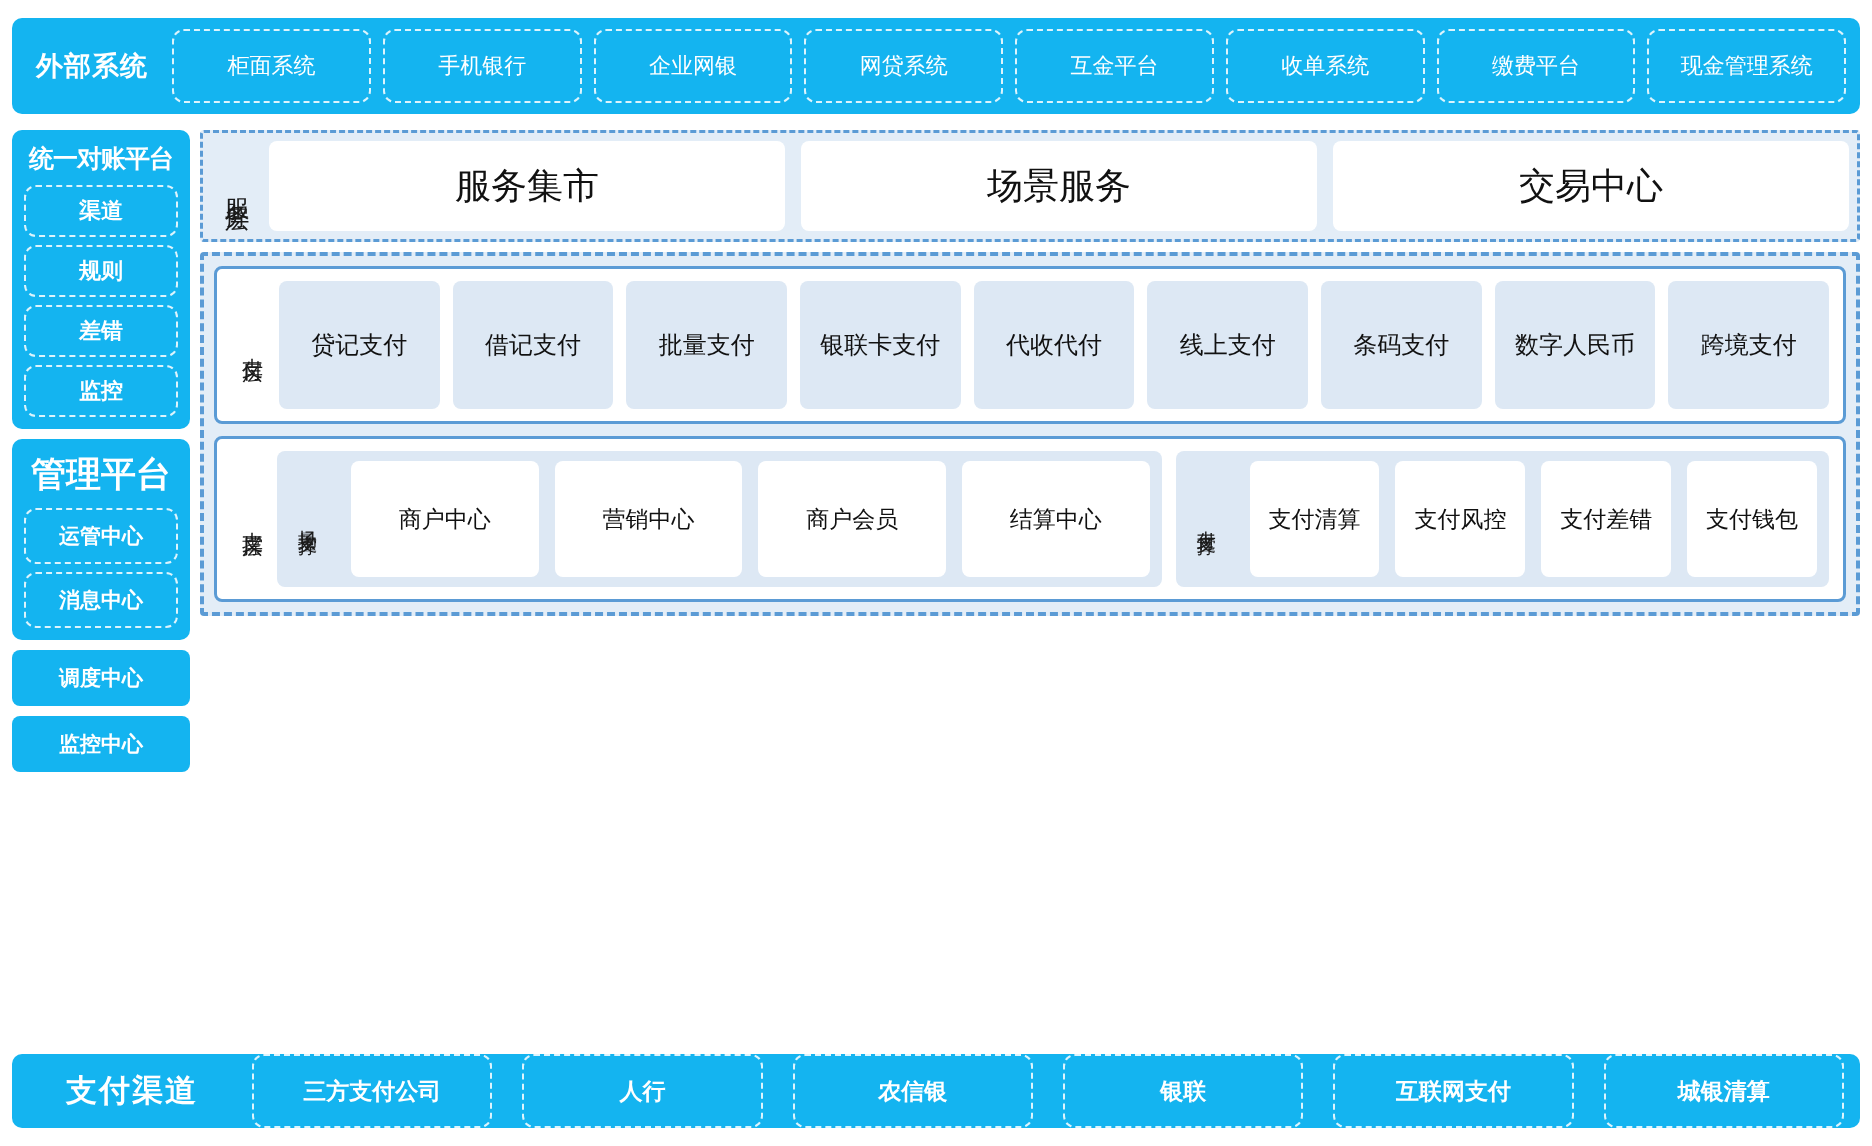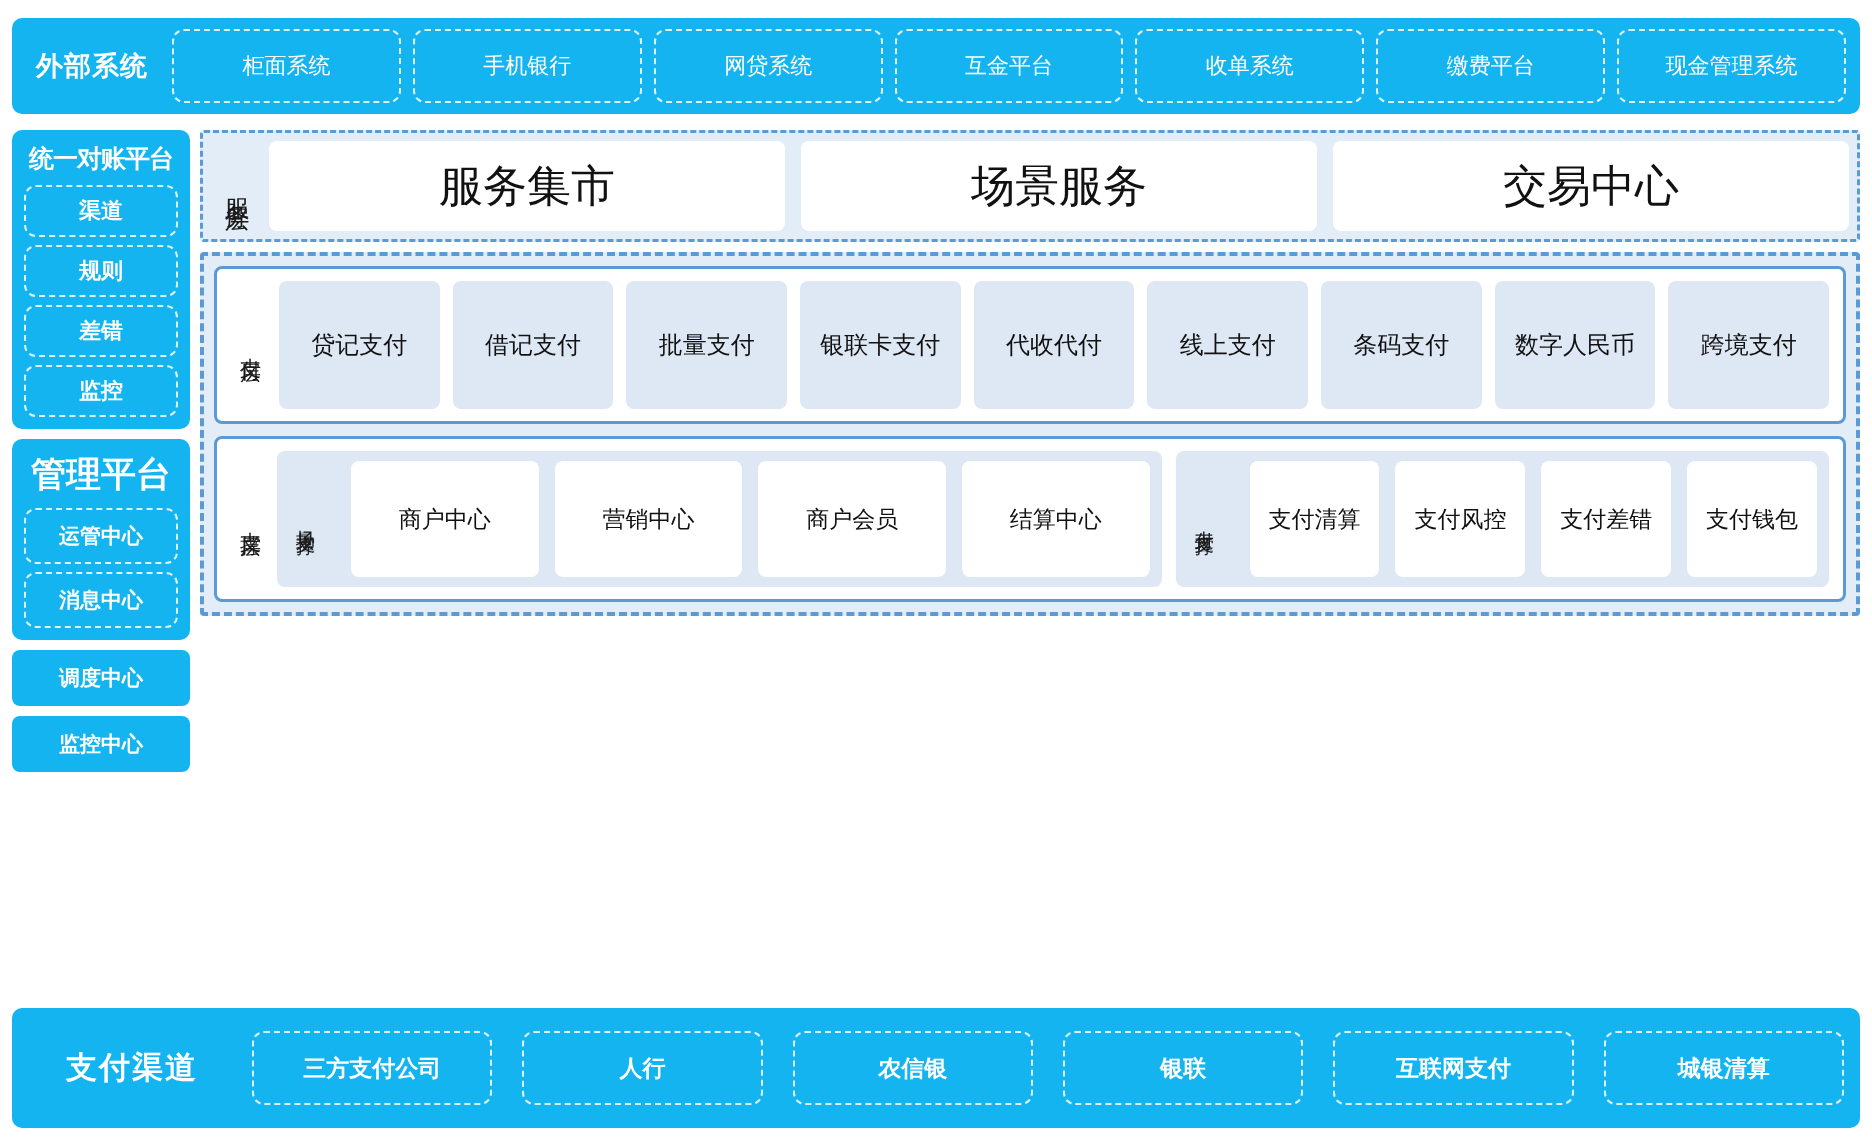--- a/index.html
+++ b/index.html
@@ -91,21 +91,21 @@
     border-radius: 4px;
     background: #e3edf7;
     padding: 8px;
     display: flex;
   }
   .outer-dashed {
     border: 4px dashed #5b9bd5;
     border-radius: 4px;
     background: #e3edf7;
     padding: 10px;
-    display: flex; flex-direction: column; gap: 12px;
+    display: flex; flex-direction: column; gap: 12px; font-family: Liberation Mono, monospace;
   }
 
   .layer-label {
     writing-mode: vertical-rl;
     text-orientation: upright;
     letter-spacing: 5px;
     font-size: 25px;
     color: #1a1a1a;
     display: flex; align-items: center; justify-content: center;
     flex: 0 0 52px;
@@ -113,21 +113,21 @@
   }
   .layer-label.small { font-size: 21px; letter-spacing: 3px; flex: 0 0 40px; }
   .layer-label.tiny { font-size: 19px; letter-spacing: 2px; flex: 0 0 34px; }
 
   
   #service-row { display: flex; align-items: stretch; width: 100%; gap: 6px; }
   #service-cards { display: flex; flex: 1; gap: 16px; }
   .svc-card {
     flex: 1; background: #fff; border-radius: 8px;
     display: flex; align-items: center; justify-content: center;
-    font-size: 44px; color: #111; height: 90px;
+    font-size: 36px; color: #111; height: 90px;
   }
 
   
   .inner-panel {
     background: #ffffff;
     border: 3px solid #5b9bd5;
     border-radius: 8px;
     padding: 12px 14px;
     display: flex; align-items: stretch; gap: 8px;
   }
@@ -168,38 +168,39 @@
   }
   #integration-cards { display: flex; flex: 1; gap: 16px; }
   .int-card {
     flex: 1; background: #fff; border-radius: 8px;
     display: flex; align-items: center; justify-content: center;
     font-size: 31px; color: #111; height: 86px;
   }
 
   
   #channel-bar {
-    height: 120px; margin-top: 5px;
+    height: 74px; margin-top: 5px;
     padding: 0 16px 0 0;
     flex: 0 0 auto;
   }
   #channel-bar .bar-title { width: 240px; font-size: 31px; letter-spacing: 2px; }
   #channel-chips { display: flex; flex: 1; gap: 30px; height: 74px; }
   #channel-chips .dashed-chip { flex: 1; font-size: 23px; font-weight: bold; }
 </style>
 </head>
 <body>
 
 <div class="page">
 
   <div class="blue-bar" id="external-bar">
     <div class="bar-title">外部系统</div>
     <div id="external-chips">
       <div class="dashed-chip">柜面系统</div>
       <div class="dashed-chip">手机银行</div>
+      <div class="dashed-chip">企业网银</div>
       <div class="dashed-chip">网贷系统</div>
       <div class="dashed-chip">互金平台</div>
       <div class="dashed-chip">收单系统</div>
       <div class="dashed-chip">缴费平台</div>
       <div class="dashed-chip">现金管理系统</div>
     </div>
   </div>
 
   <div id="middle">
 

